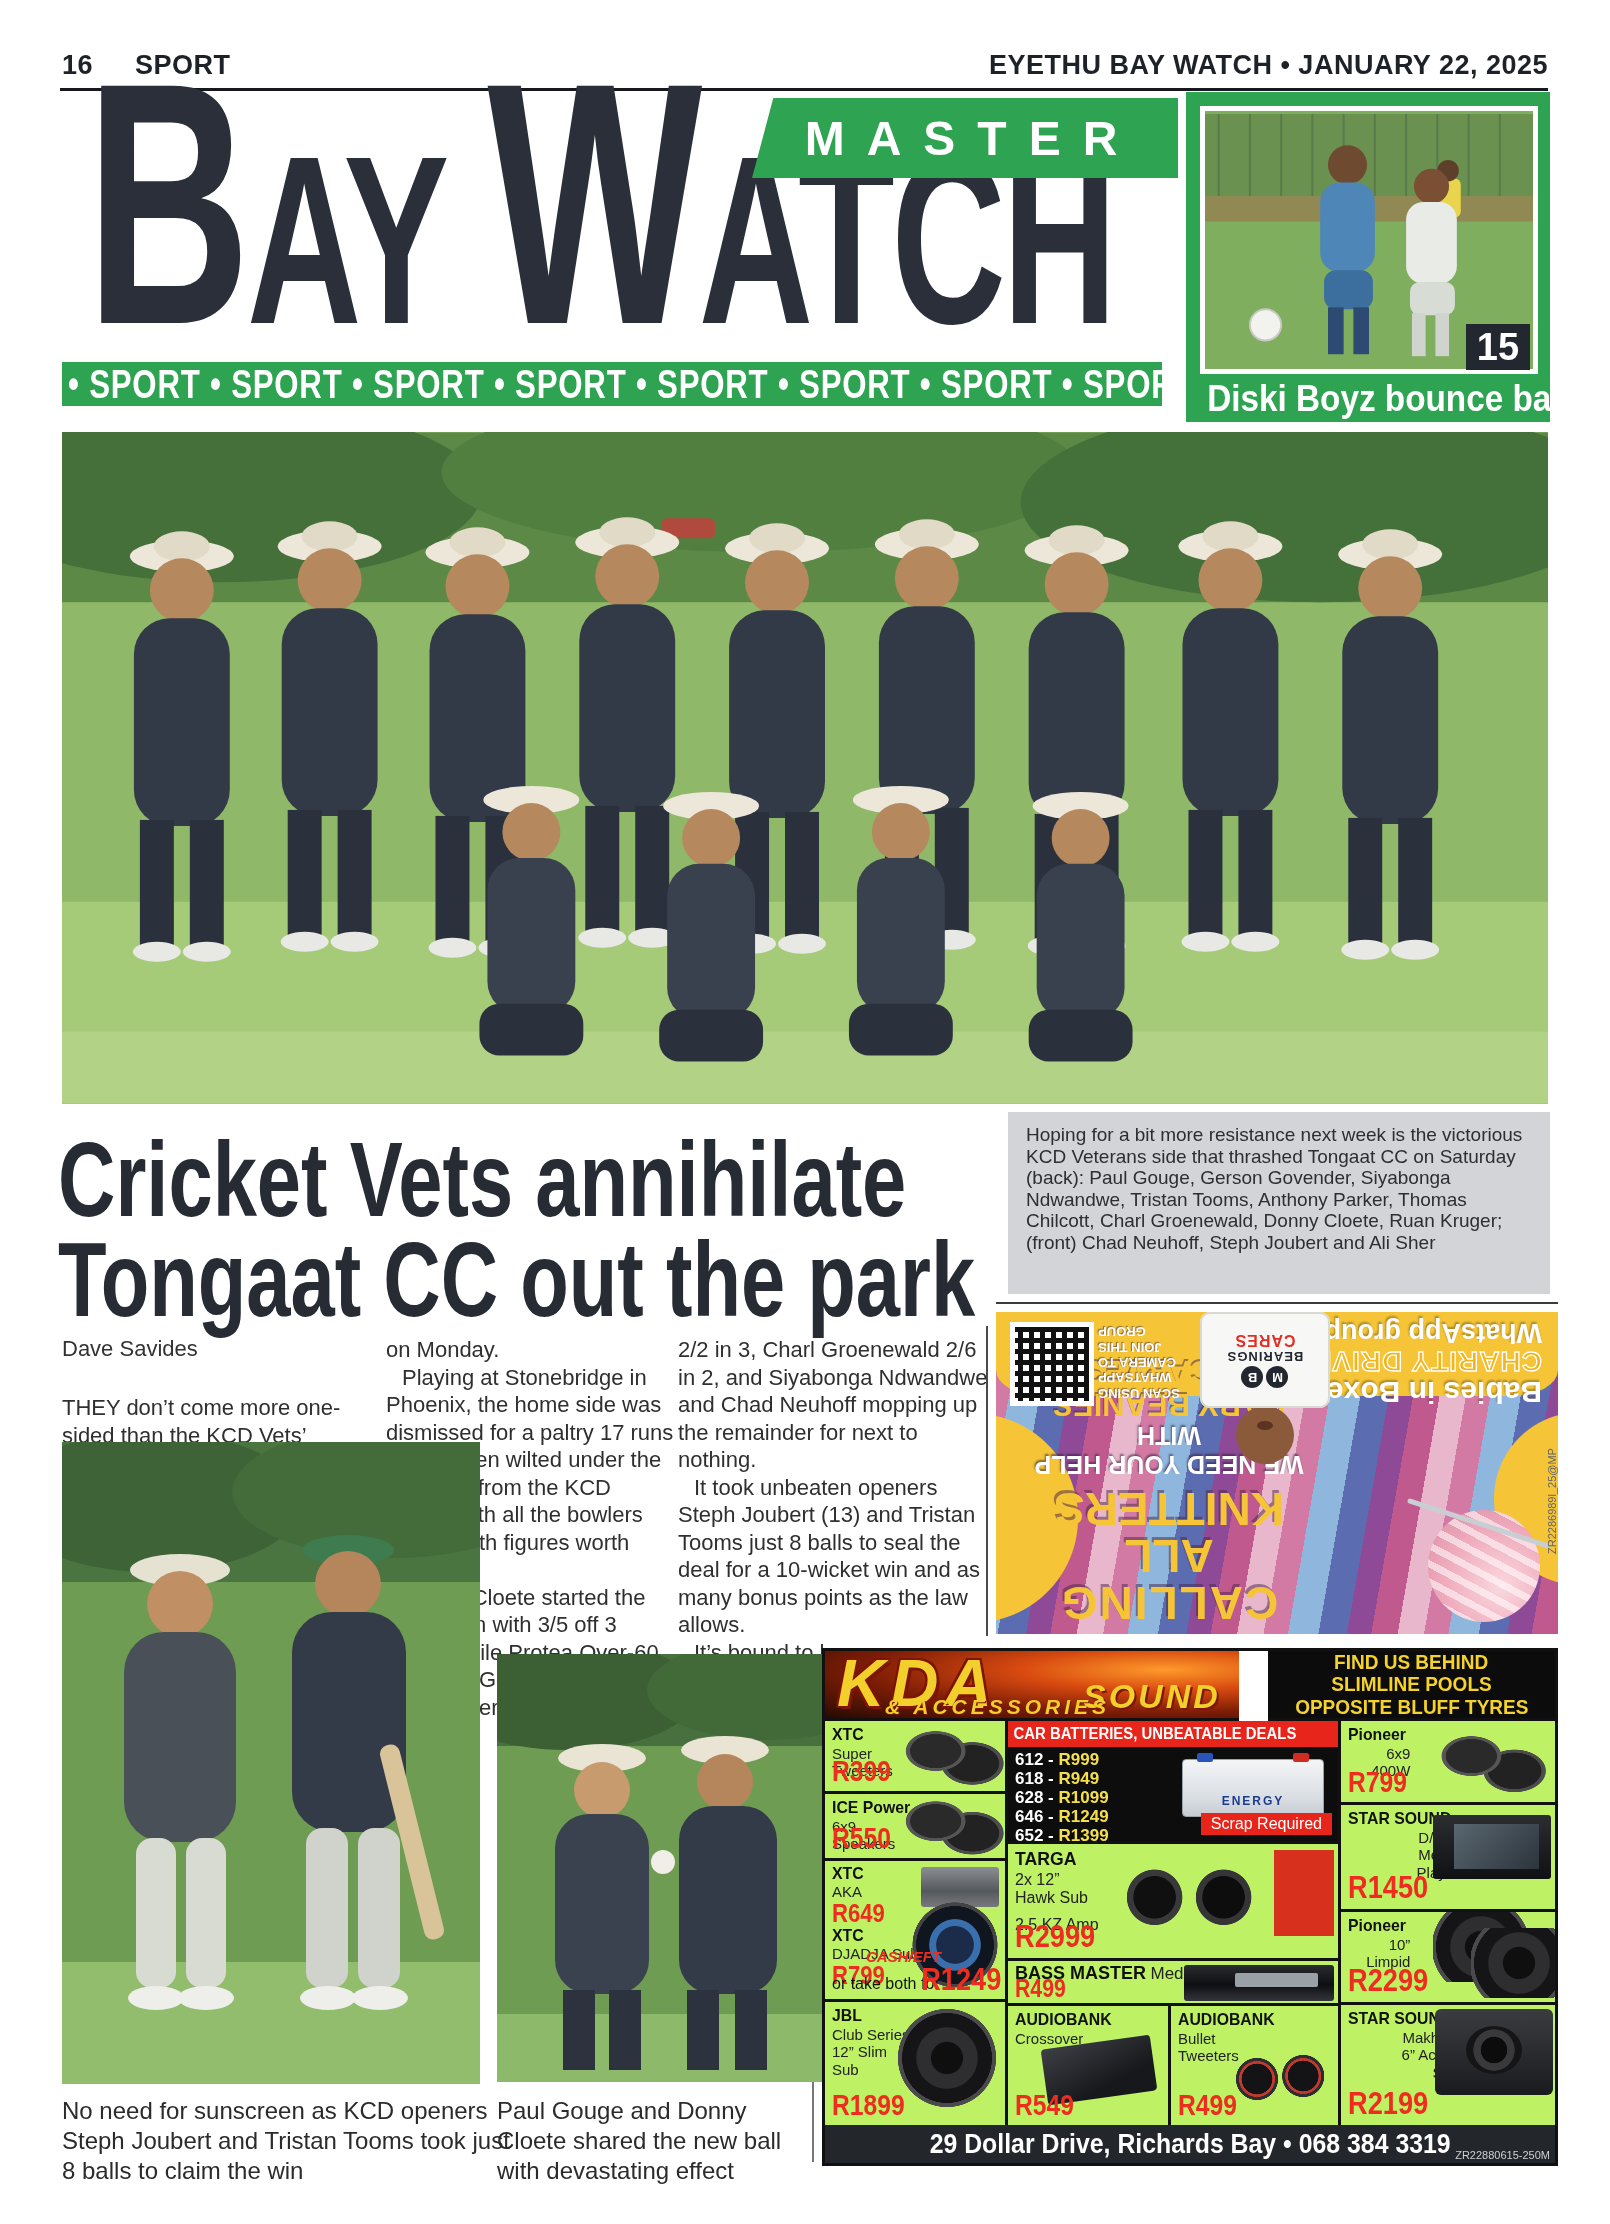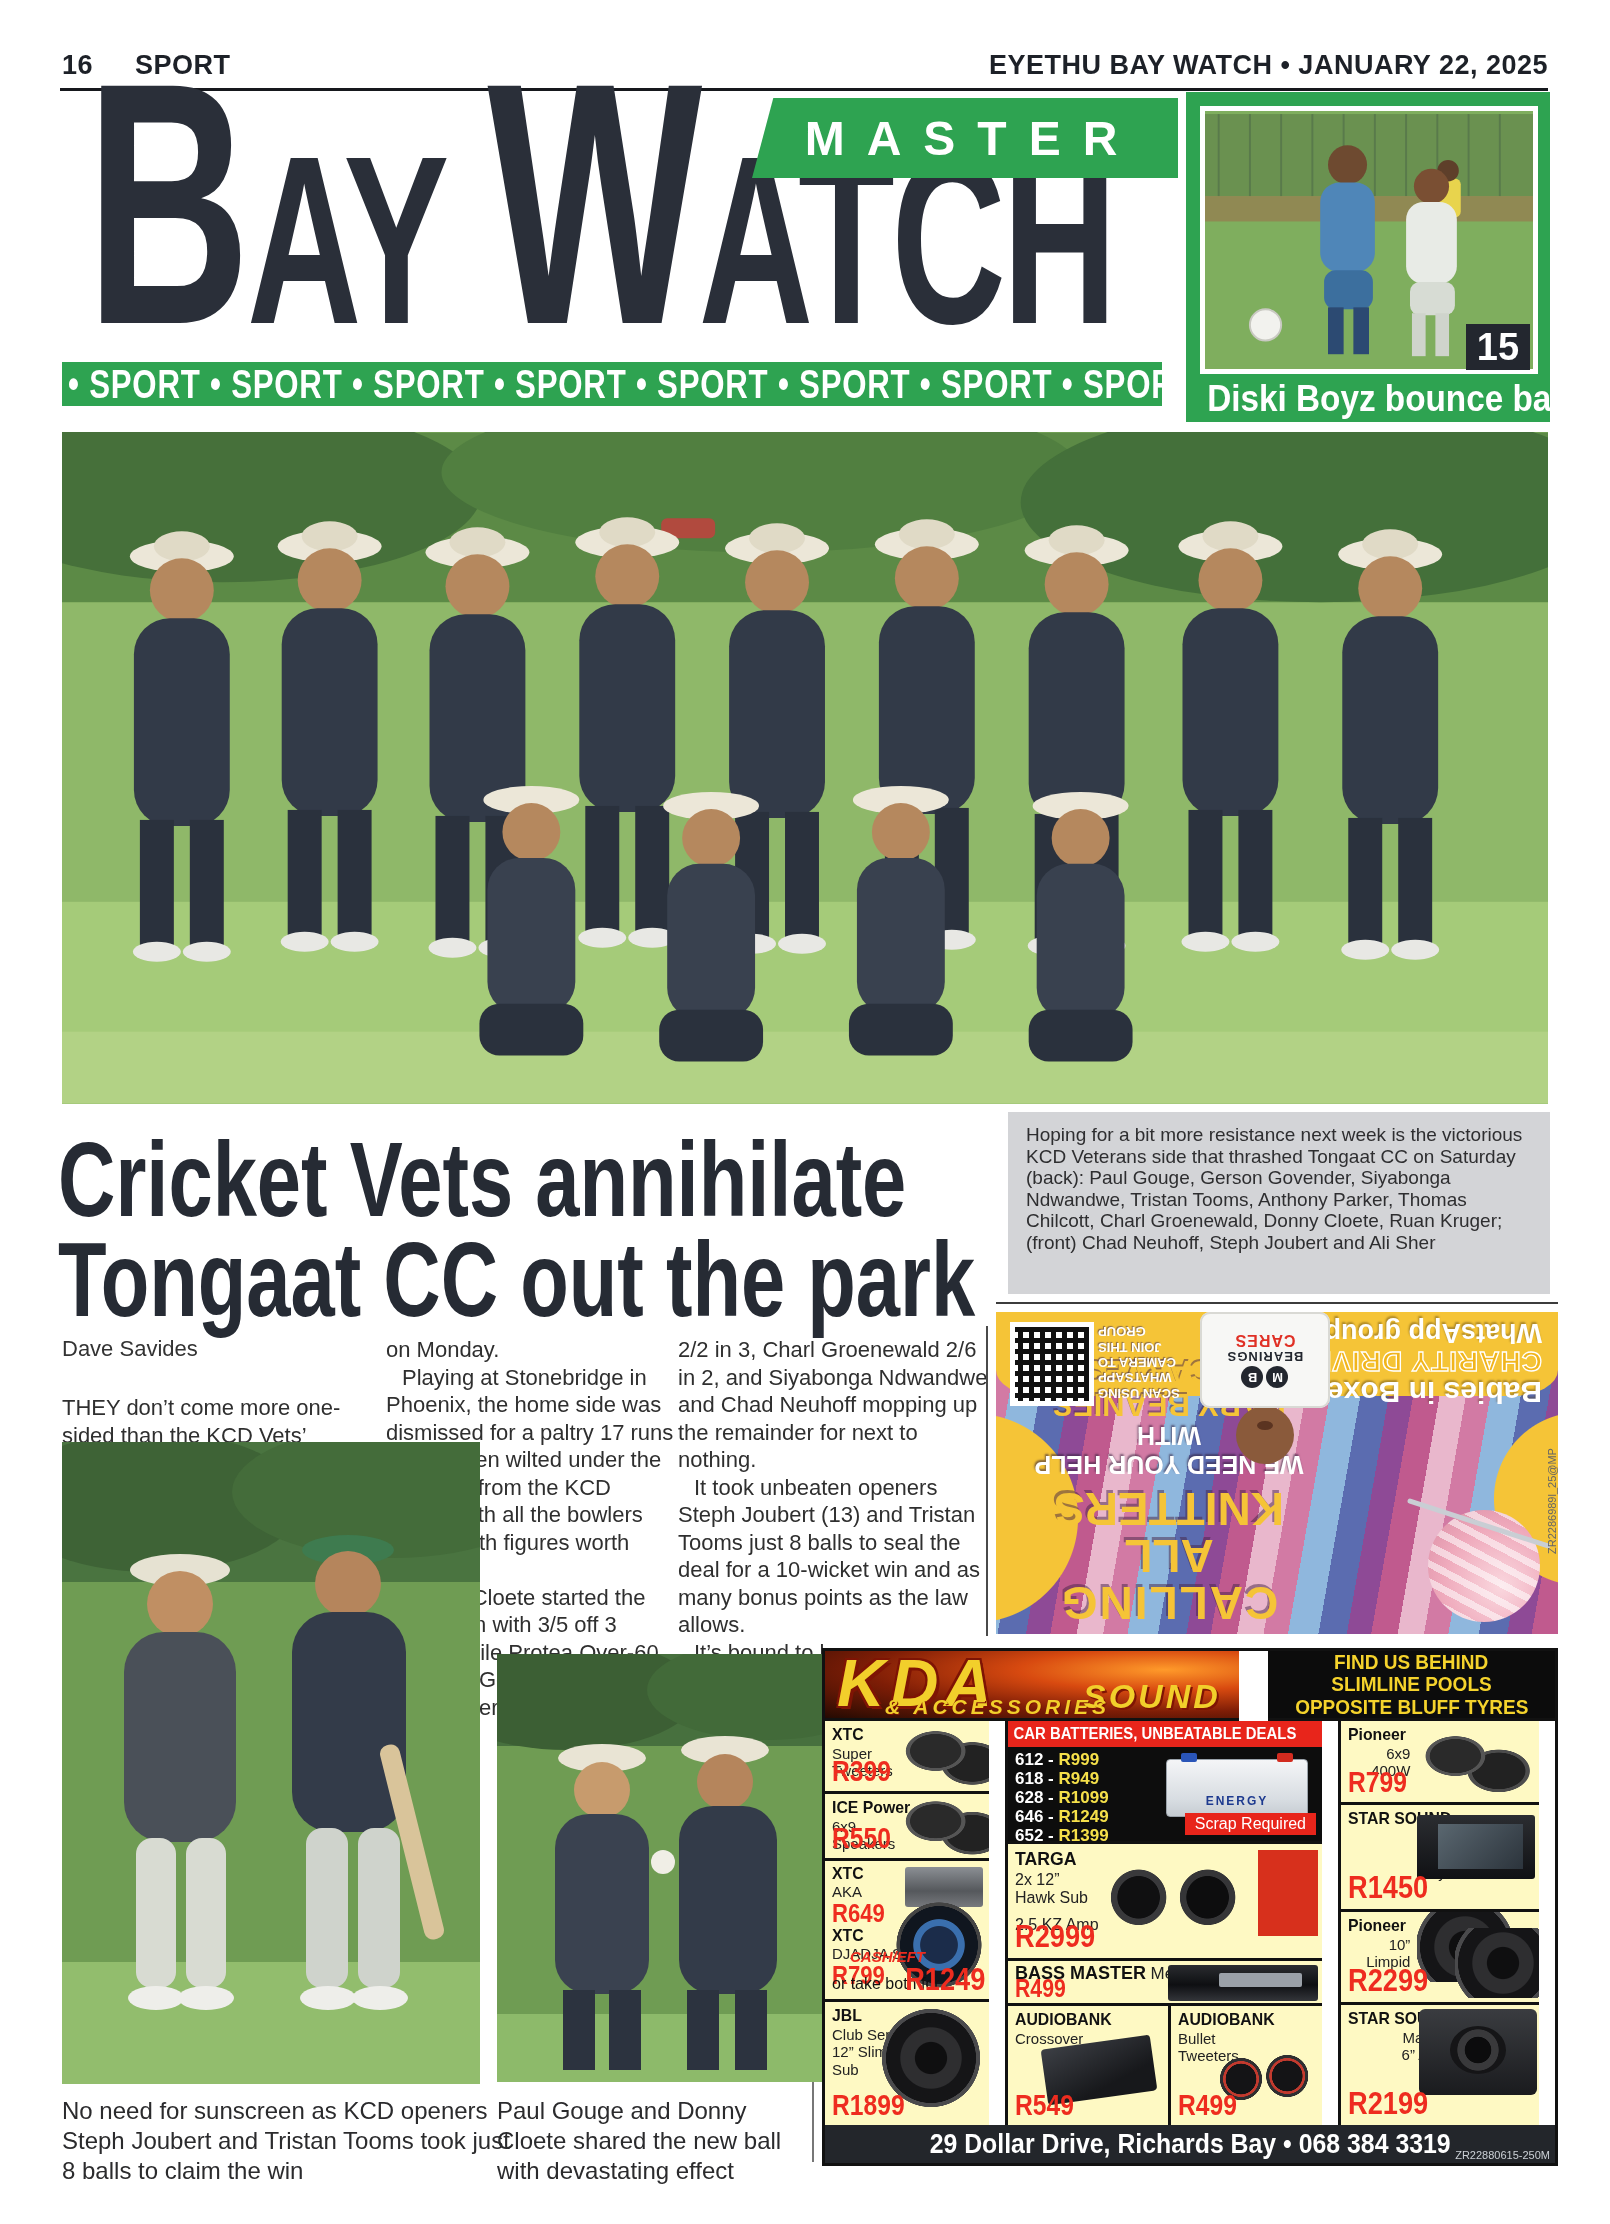--- a/index.html
+++ b/index.html
@@ -129,21 +129,21 @@
   .kda-acc{position:absolute;left:60px;top:44px;color:#f2cf2b;font-weight:bold;font-style:italic;font-size:21px;
      letter-spacing:4px;text-shadow:1px 1px 0 #7e1404;}
   .kda-head-r{position:absolute;left:443px;top:0;width:287px;height:70px;border-bottom:3px solid #111;box-sizing:border-box;
      background:#0c0c0c;display:flex;flex-direction:column;align-items:center;justify-content:center;line-height:1.12;}
   .kda-head-r div{color:#f5d32c;font-weight:bold;font-size:20px;transform:scaleX(.95);white-space:nowrap;}
 
   .kcol{position:absolute;top:70px;height:404px;box-sizing:border-box;}
   .kcol-l{left:0;width:183px;border-right:3px solid #111;}
   .kcol-m{left:183px;width:333px;border-right:3px solid #111;}
   .kcol-r{left:516px;width:214px;text-align:right;}
-  .kcell{position:absolute;left:0;right:16px;border-bottom:3px solid #111;box-sizing:border-box;overflow:hidden;background:#fef9c3;}
+  .kcell{position:absolute;left:0;right:0;border-bottom:3px solid #111;box-sizing:border-box;overflow:hidden;background:#bef264;}
   .kcell.last{border-bottom:none;}
   .pname{font-weight:bold;font-size:17px;color:#111;transform:scaleX(.93);transform-origin:left top;white-space:nowrap;}
   .pdesc{font-size:15px;color:#222;line-height:1.15;}
   .prc{color:#ee2c1f;font-weight:bold;font-size:29px;display:inline-block;
        transform:scaleX(.85);transform-origin:left bottom;white-space:nowrap;}
   .prc-abs{position:absolute;left:7px;bottom:3px;}
   .ktxt{position:absolute;left:7px;top:4px;}
 
   .pimg{position:absolute;}
   .img-oval2{background:

